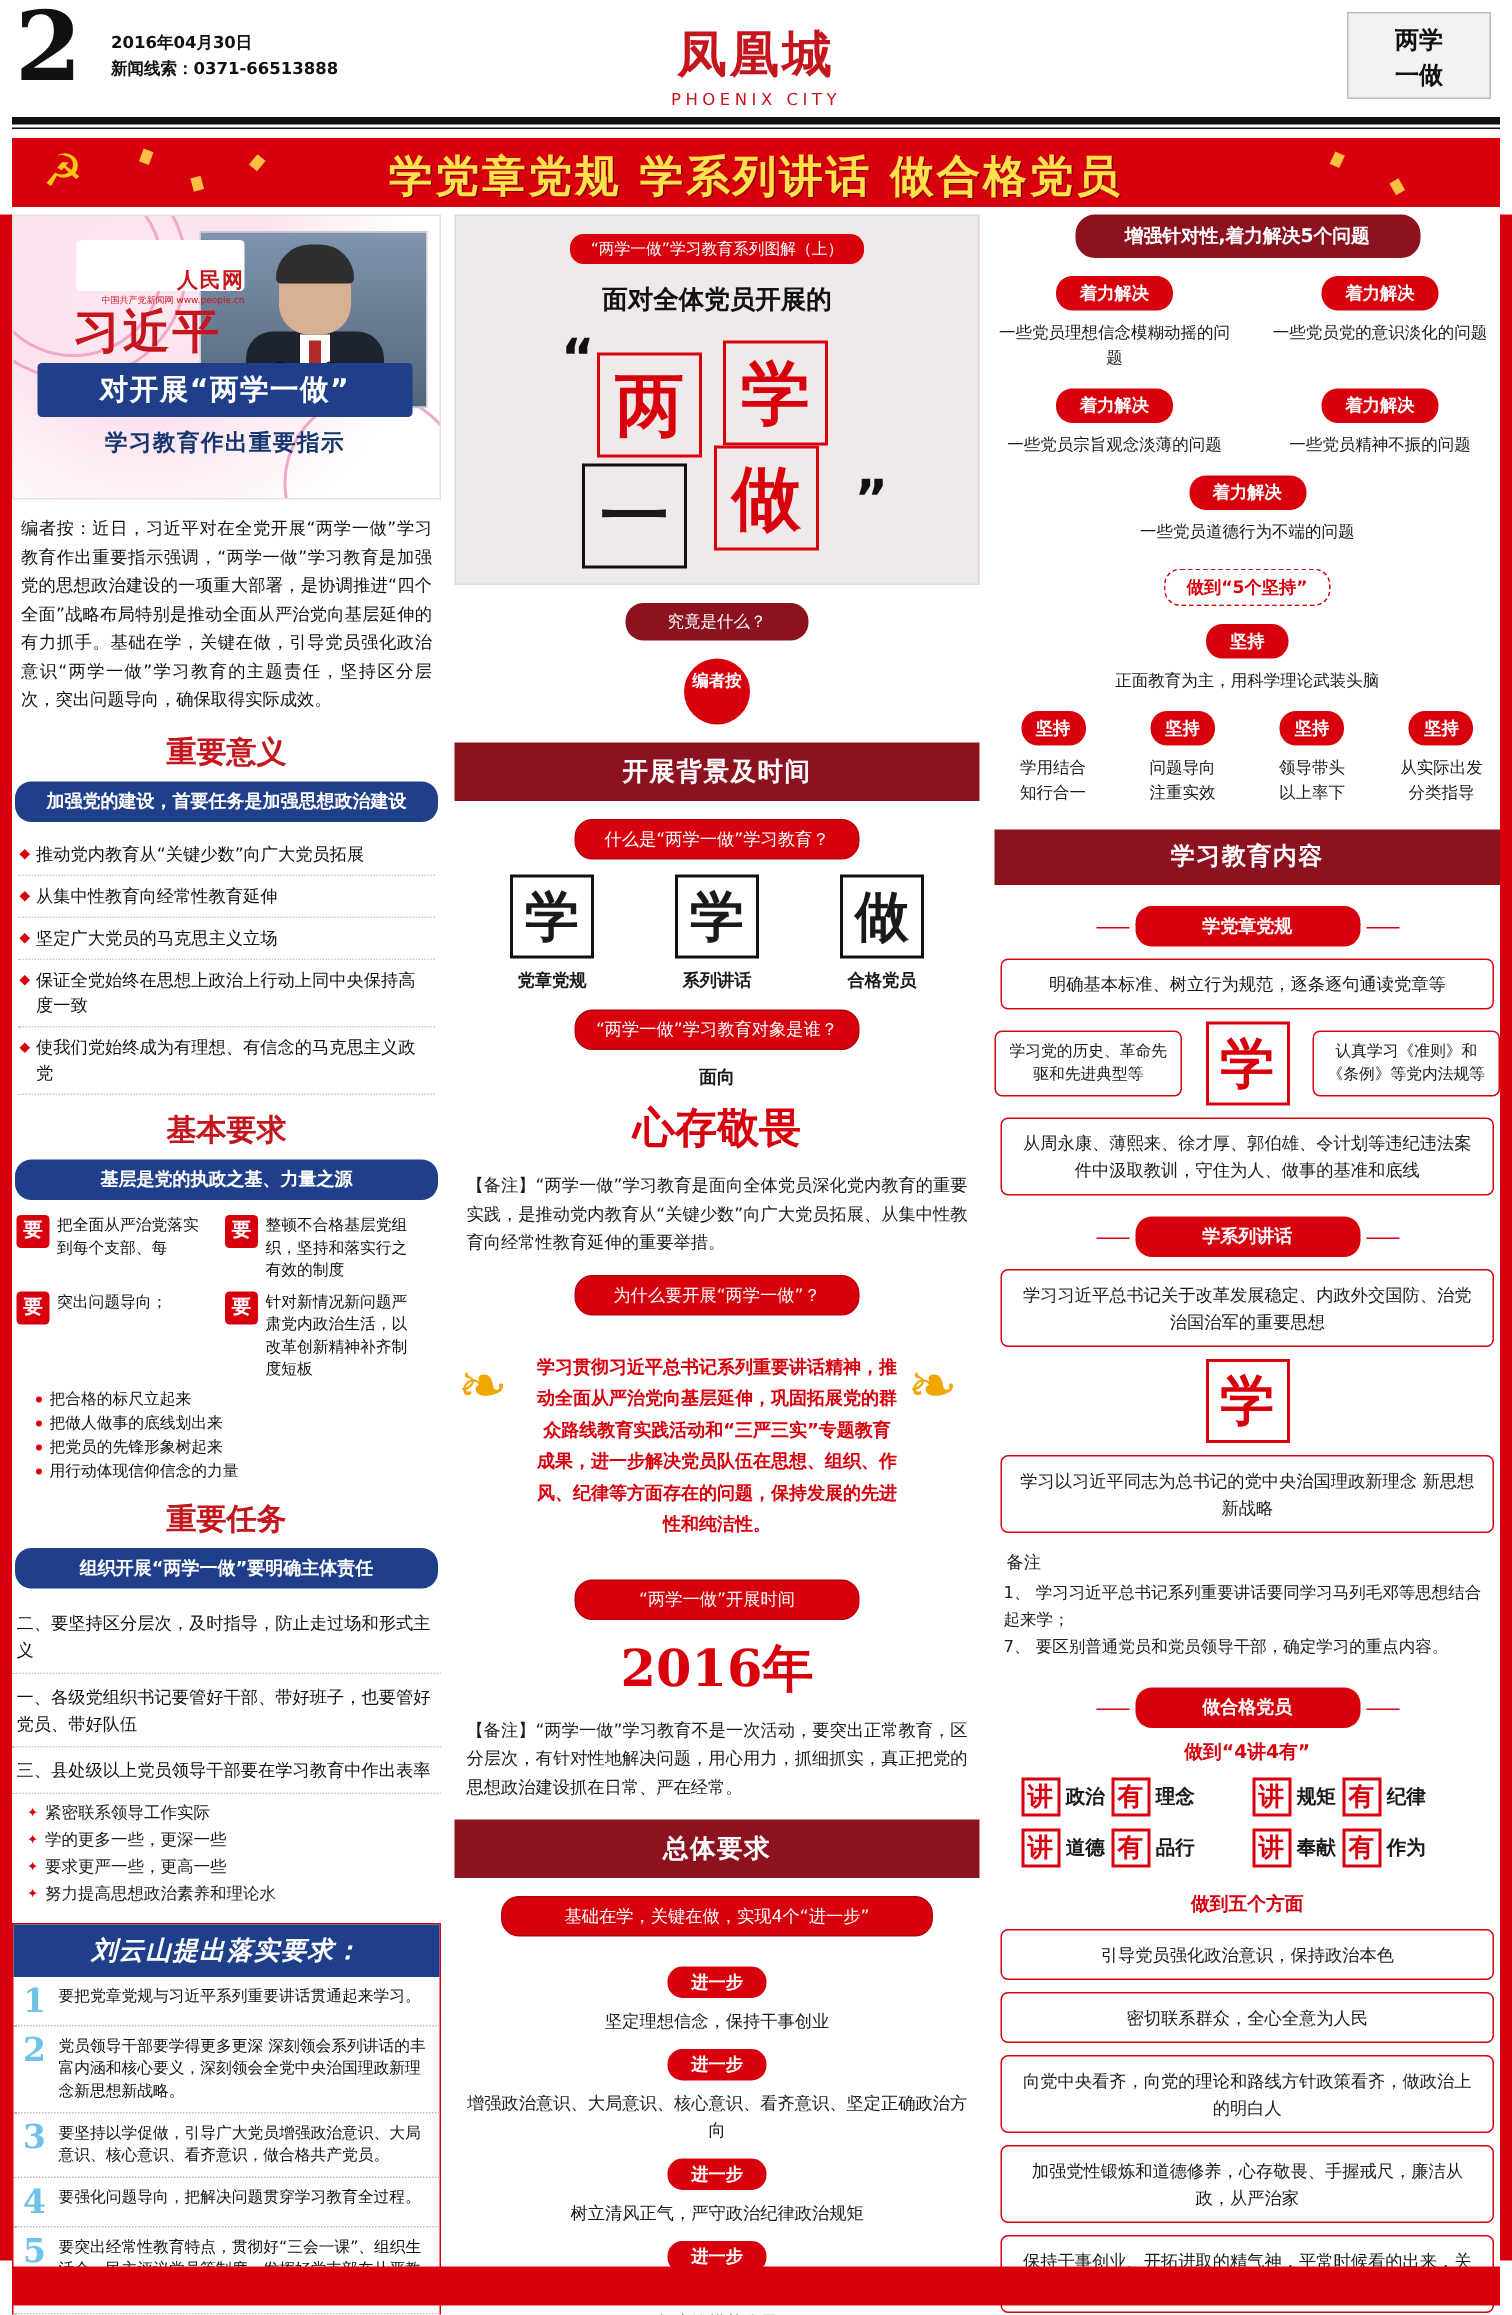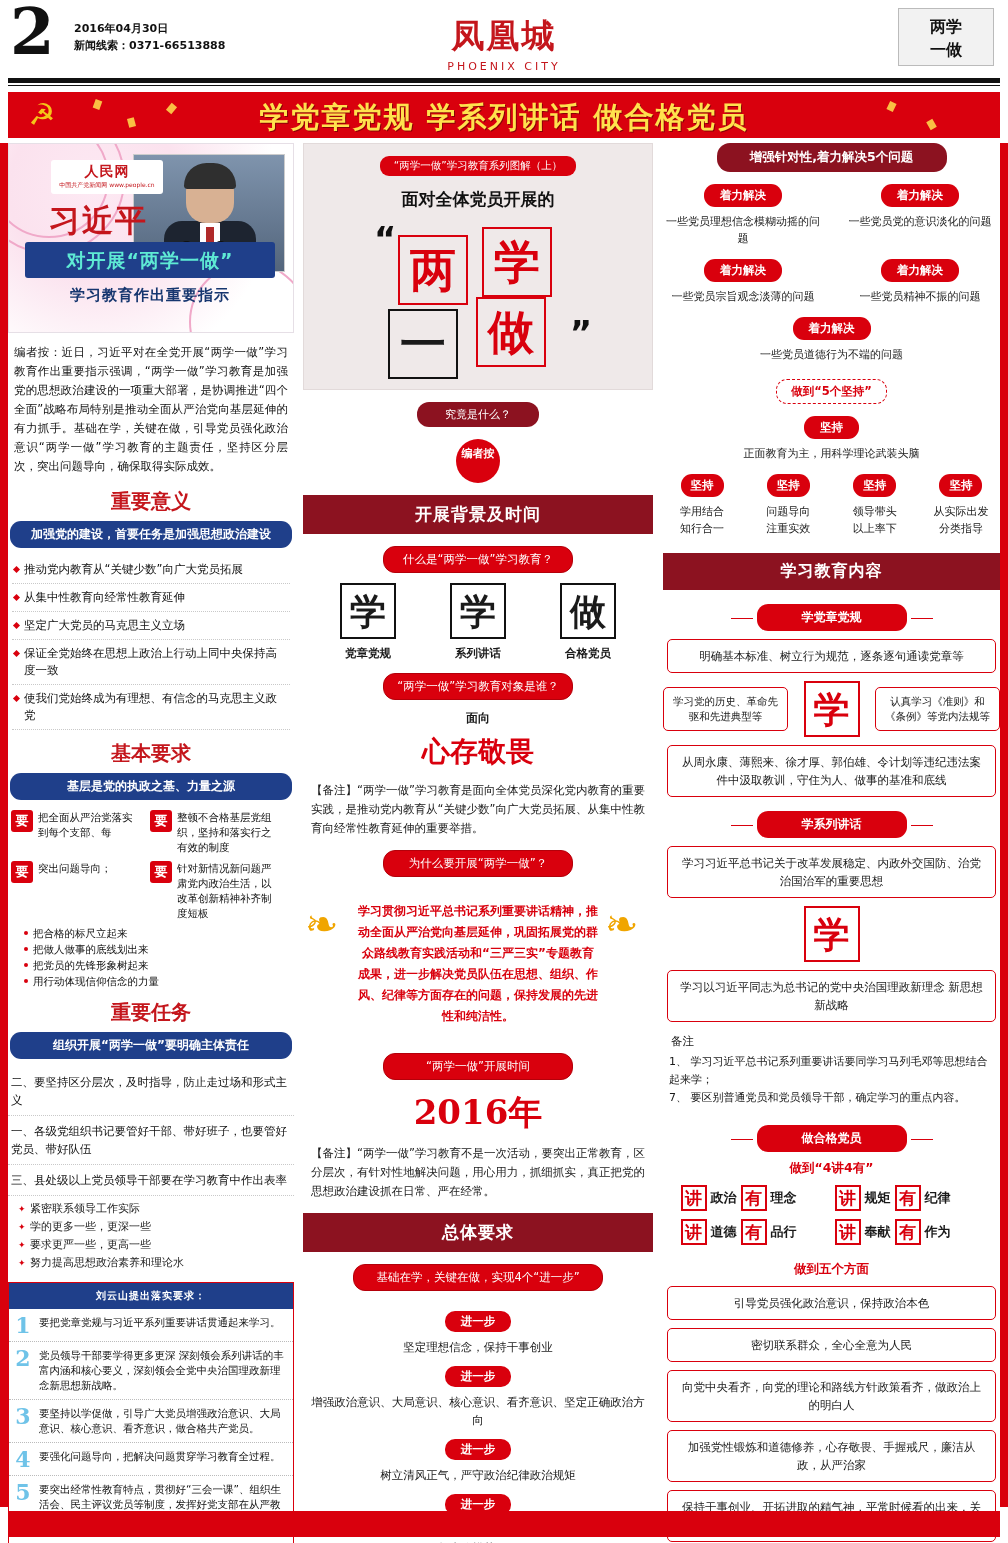--- a/index.html
+++ b/index.html
@@ -99,35 +99,35 @@
   .xjp-photo .tie {
     position:absolute; left:72px; top:72px; width:8px; height:36px; background:#b02a2a;
   }
   .xjp-photo .mic1, .xjp-photo .mic2 {
     position:absolute; bottom:0; width:9px; height:30px; background:#111; border-radius:4px 4px 0 0;
   }
   .xjp-photo .mic1 { left:48px; }
   .xjp-photo .mic2 { left:82px; }
   .rmw-logo {
     position:absolute; left:42px; top:16px; width:112px; height:34px;
-    background:#fff; border-radius:3px; text-align:center; padding-top:3px;
+    background:#fff; border-radius:3px; text-align:right; padding-top:18px;
   }
   .rmw-logo .r1 { color:#c4161c; font-size:14px; font-weight:bold; letter-spacing:1px; }
   .rmw-logo .r2 { color:#c4161c; font-size:6px; letter-spacing:0; }
   .xjp-name {
     position:absolute; left:40px; top:56px;
     font-size:31px; font-weight:bold; color:#c4161c; letter-spacing:2px;
     font-family:"DejaVu Serif","Liberation Serif",serif;
   }
   .xjp-bar {
     position:absolute; left:16px; top:98px; width:250px; height:36px;
     background:#1f3f8a; border-radius:3px;
   }
   .xjp-bar span {
-    display:block; color:#5eead4; font-size:19px; font-weight:bold;
+    display:block; color:#ffffff; font-size:19px; font-weight:bold;
     text-align:center; line-height:36px; letter-spacing:1px;
   }
   .xjp-sub {
     position:absolute; left:16px; top:142px; width:250px; text-align:center;
     font-size:15px; font-weight:bold; color:#16366f; letter-spacing:1px;
   }
   .deco-ring {
     position:absolute; border:2px solid #f0a9c9; border-radius:50%;
   }
 
@@ -173,22 +173,22 @@
     border-bottom:1px dotted #c9c9c9;
   }
   .star-list { padding:4px 4px 0 10px; }
   .star-list div { font-size:11px; line-height:18px; position:relative; padding-left:12px; }
   .star-list div:before {
     content:"✦"; position:absolute; left:0; top:0; color:#d9000d; font-size:9px;
   }
 
   .liu-box { border:1px solid #d9000d; margin-top:10px; }
   .liu-head {
-    background:#1f3f8a; color:#fff; font-size:10px; font-weight:bold;
-    text-align:center; padding:6px 0; letter-spacing:1px;
+    background:#1f3f8a; color:#fff; font-size:17px; font-weight:bold;
+    text-align:center; padding:6px 0; letter-spacing:1px;font-style:italic;
   }
   .liu-item { display:flex; gap:6px; padding:6px 6px 6px 4px; border-bottom:1px dotted #bbb; }
   .liu-num {
     font-size:22px; font-weight:bold; color:#6fc3e8; line-height:20px; width:20px;
     flex:none; text-align:center; font-family:"DejaVu Serif","Liberation Serif",serif;
   }
   .liu-txt { font-size:10.5px; line-height:15px; color:#111; }
 
   
   .mid-top {
@@ -522,21 +522,21 @@
         <div class="leaf-l">❧</div>
         <div class="leaf-r">❧</div>
         <div class="wtext">学习贯彻习近平总书记系列重要讲话精神，推动全面从严治党向基层延伸，巩固拓展党的群众路线教育实践活动和“三严三实”专题教育成果，进一步解决党员队伍在思想、组织、作风、纪律等方面存在的问题，保持发展的先进性和纯洁性。</div>
       </div>
 
       <div class="qpill">“两学一做”开展时间</div>
       <div class="year">2016年</div>
       <div class="note-para">【备注】“两学一做”学习教育不是一次活动，要突出正常教育，区分层次，有针对性地解决问题，用心用力，抓细抓实，真正把党的思想政治建设抓在日常、严在经常。</div>
 
       <div class="band">总体要求</div>
-      <div class="qpill" style="width:250px">基础在学，关键在做，实现4个“进一步”</div>
+      <div class="qpill" style="width:288px">基础在学，关键在做，实现4个“进一步”</div>
 
       <div class="step">
         <div>
           <div class="sp">进一步</div>
           <div class="st">坚定理想信念，保持干事创业</div>
         </div>
         <div>
           <div class="sp">进一步</div>
           <div class="st">增强政治意识、大局意识、核心意识、看齐意识、坚定正确政治方向</div>
         </div>

